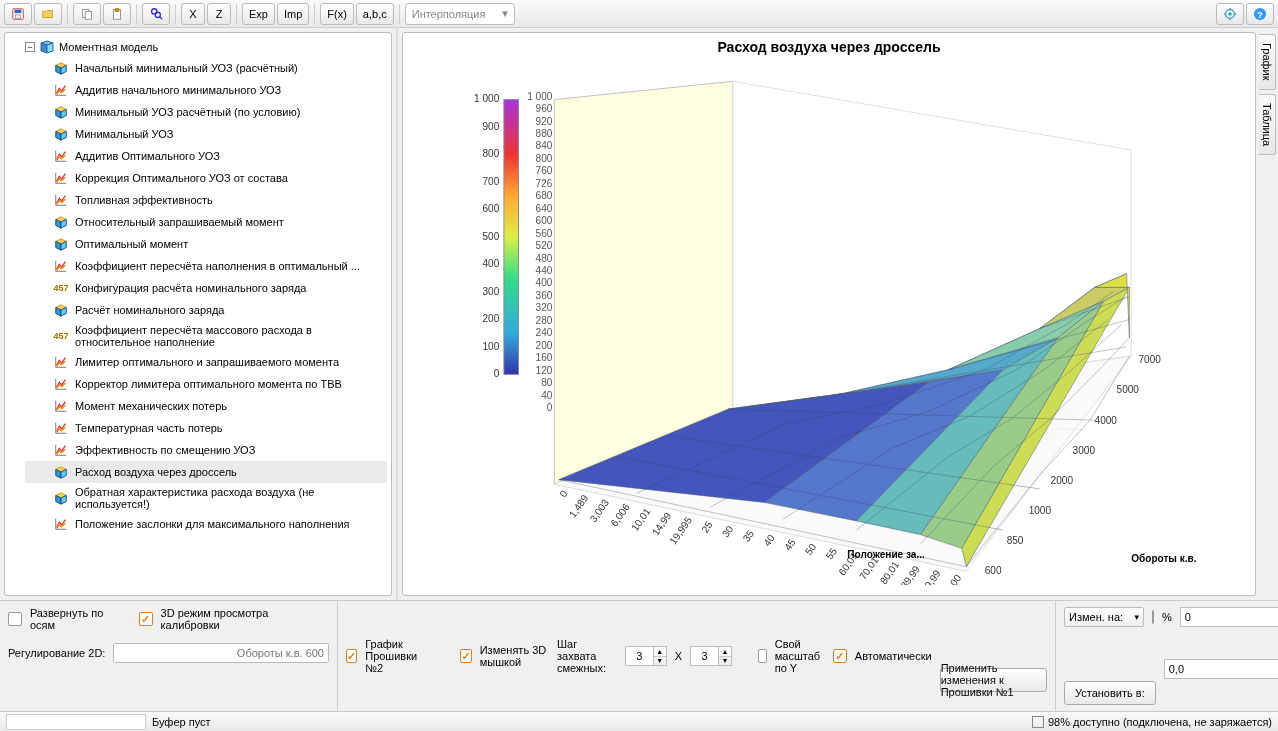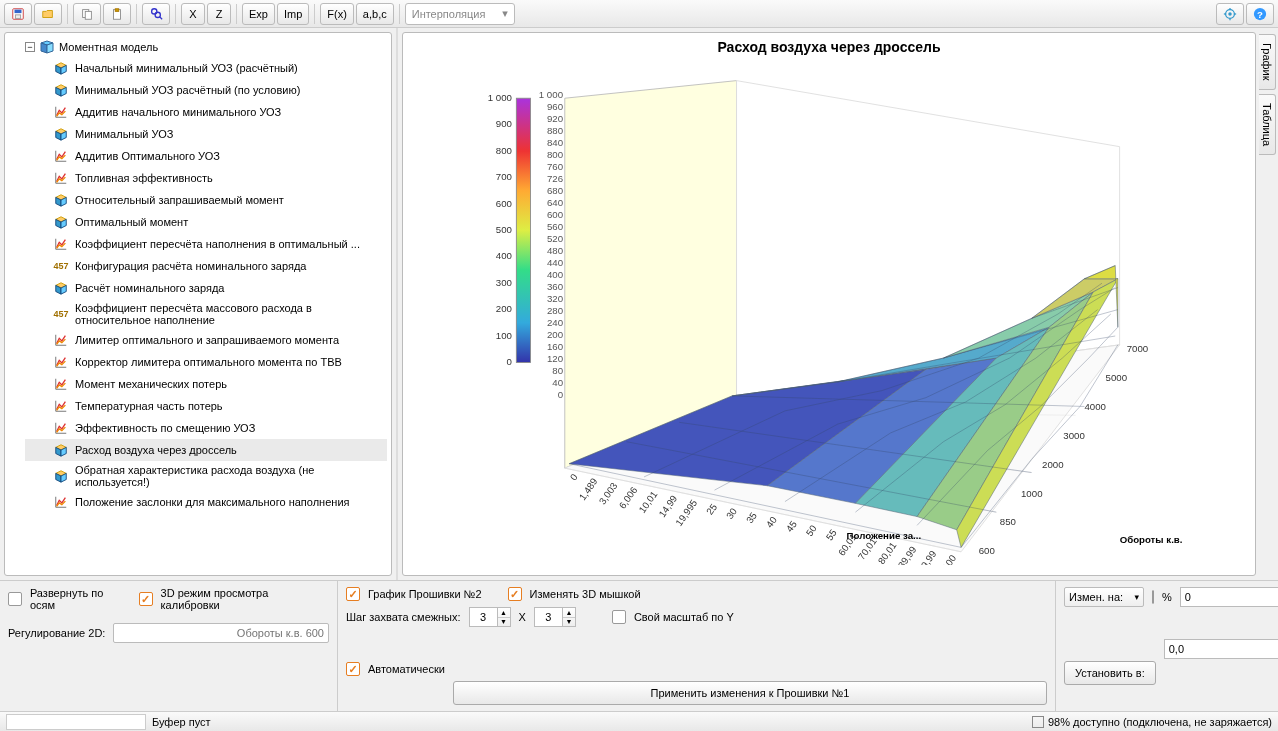--- a/index.html
+++ b/index.html
@@ -40,21 +40,21 @@
 
 .bottom { background: #f0f0f0; border-top: 1px solid #ccc; display: flex; }
 
 .bottom-left { width: 338px; border-right: 1px solid #ccc; padding: 6px 8px; display: flex; flex-direction: column; gap: 12px; }
 .row { display: flex; align-items: center; gap: 8px; }
 .chk { width: 14px; height: 14px; border: 1px solid #e67e22; border-radius: 2px; background: #fff; display: inline-flex; align-items: center; justify-content: center; cursor: pointer; }
 .chk.on::after { content: "✓"; color: #e67e22; font-size: 11px; font-weight: bold; }
 .chk.off { border-color: #999; }
 .inp { height: 20px; border: 1px solid #bbb; border-radius: 2px; background: #fff; padding: 0 4px; }
 
-.bottom-mid { flex: 1; padding: 6px 8px; display: flex; flex-direction: column; gap: 6px; border-right: 1px solid #ccc; }
+.bottom-mid { flex: 1; padding: 6px 8px; display: flex; flex-direction: row; gap: 6px; border-right: 1px solid #ccc; }
 .spin { display: inline-flex; align-items: center; }
 .spin input { width: 28px; height: 20px; border: 1px solid #bbb; border-right: none; text-align: center; }
 .spin .sbtn { width: 14px; height: 20px; border: 1px solid #bbb; background: linear-gradient(#fff,#eee); display: flex; flex-direction: column; }
 .spin .sbtn span { flex: 1; display: flex; align-items: center; justify-content: center; font-size: 7px; cursor: pointer; }
 .spin .sbtn span:first-child { border-bottom: 1px solid #ccc; }
 .bigbtn { flex: 1; height: 24px; background: linear-gradient(#fff,#e8e8e8); border: 1px solid #aaa; border-radius: 3px; cursor: pointer; display: inline-flex; align-items: center; justify-content: center; margin-top: 48px; }
 
 .bottom-right { width: 222px; padding: 6px 8px; display: flex; flex-direction: column; gap: 6px; }
 .dropdn { height: 20px; border: 1px solid #bbb; border-radius: 2px; background: linear-gradient(#fff,#eee); padding: 0 4px; display: inline-flex; align-items: center; position: relative; min-width: 80px; cursor: pointer; }
 .dropdn::after { content: "▾"; position: absolute; right: 4px; font-size: 9px; }
@@ -161,58 +161,68 @@
               <span class="ticon cube">
                 <svg viewBox="0 0 16 16">
                   <path d="M2 5 L8 2 L14 5 L8 8 Z" fill="#fc6" stroke="#c90"></path>
                   <path d="M2 5 L2 12 L8 15 L8 8 Z" fill="#39c" stroke="#147"></path>
                   <path d="M14 5 L14 12 L8 15 L8 8 Z" fill="#6cf" stroke="#147"></path>
                 </svg>
               </span>
               <span>Начальный минимальный УОЗ (расчётный)</span>
             </div>
             <div class="tree-item">
+              <span class="ticon chart">
+                <svg viewBox="0 0 16 16">
+                  <path d="M2 14 L2 2 M2 14 L14 14" stroke="#666" fill="none"></path>
+                  <path d="M3 12 L6 6 L9 9 L13 3" stroke="#d33" fill="none" stroke-width="1.5"></path>
+                  <path d="M3 13 L6 9 L9 11 L13 7" stroke="#e80" fill="none" stroke-width="1.5"></path>
+                </svg>
+              </span>
+              <span>Аддитив начального минимального УОЗ</span>
+            </div>
+            <div class="tree-item">
               <span class="ticon cube">
                 <svg viewBox="0 0 16 16">
                   <path d="M2 5 L8 2 L14 5 L8 8 Z" fill="#fc6" stroke="#c90"></path>
                   <path d="M2 5 L2 12 L8 15 L8 8 Z" fill="#39c" stroke="#147"></path>
                   <path d="M14 5 L14 12 L8 15 L8 8 Z" fill="#6cf" stroke="#147"></path>
                 </svg>
               </span>
               <span>Минимальный УОЗ расчётный (по условию)</span>
             </div>
             <div class="tree-item">
-              <span class="ticon chart">
-                <svg viewBox="0 0 16 16">
-                  <path d="M2 14 L2 2 M2 14 L14 14" stroke="#666" fill="none"></path>
-                  <path d="M3 12 L6 6 L9 9 L13 3" stroke="#d33" fill="none" stroke-width="1.5"></path>
-                  <path d="M3 13 L6 9 L9 11 L13 7" stroke="#e80" fill="none" stroke-width="1.5"></path>
-                </svg>
-              </span>
-              <span>Аддитив начального минимального УОЗ</span>
-            </div>
-            <div class="tree-item">
               <span class="ticon cube">
                 <svg viewBox="0 0 16 16">
                   <path d="M2 5 L8 2 L14 5 L8 8 Z" fill="#fc6" stroke="#c90"></path>
                   <path d="M2 5 L2 12 L8 15 L8 8 Z" fill="#39c" stroke="#147"></path>
                   <path d="M14 5 L14 12 L8 15 L8 8 Z" fill="#6cf" stroke="#147"></path>
                 </svg>
               </span>
               <span>Минимальный УОЗ</span>
             </div>
             <div class="tree-item">
               <span class="ticon chart">
                 <svg viewBox="0 0 16 16">
                   <path d="M2 14 L2 2 M2 14 L14 14" stroke="#666" fill="none"></path>
                   <path d="M3 12 L6 6 L9 9 L13 3" stroke="#d33" fill="none" stroke-width="1.5"></path>
                   <path d="M3 13 L6 9 L9 11 L13 7" stroke="#e80" fill="none" stroke-width="1.5"></path>
                 </svg>
               </span>
               <span>Аддитив Оптимального УОЗ</span>
+            </div>
+            <div class="tree-item">
+              <span class="ticon chart">
+                <svg viewBox="0 0 16 16">
+                  <path d="M2 14 L2 2 M2 14 L14 14" stroke="#666" fill="none"></path>
+                  <path d="M3 12 L6 6 L9 9 L13 3" stroke="#d33" fill="none" stroke-width="1.5"></path>
+                  <path d="M3 13 L6 9 L9 11 L13 7" stroke="#e80" fill="none" stroke-width="1.5"></path>
+                </svg>
+              </span>
+              <span>Коррекция Оптимального УОЗ от состава</span>
             </div>
             <div class="tree-item">
               <span class="ticon chart">
                 <svg viewBox="0 0 16 16">
                   <path d="M2 14 L2 2 M2 14 L14 14" stroke="#666" fill="none"></path>
                   <path d="M3 12 L6 6 L9 9 L13 3" stroke="#d33" fill="none" stroke-width="1.5"></path>
                   <path d="M3 13 L6 9 L9 11 L13 7" stroke="#e80" fill="none" stroke-width="1.5"></path>
                 </svg>
               </span>
               <span>Топливная эффективность</span>

